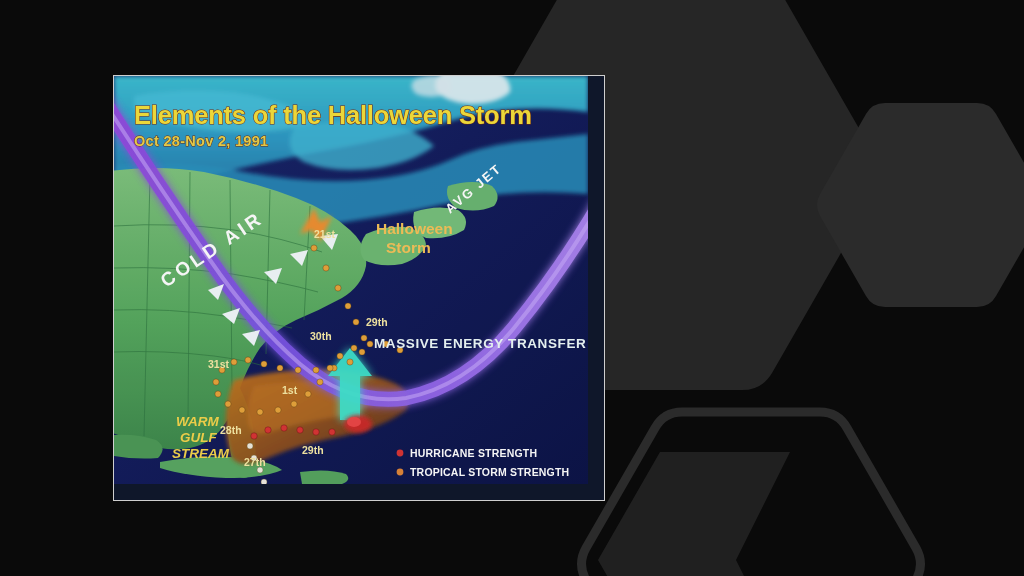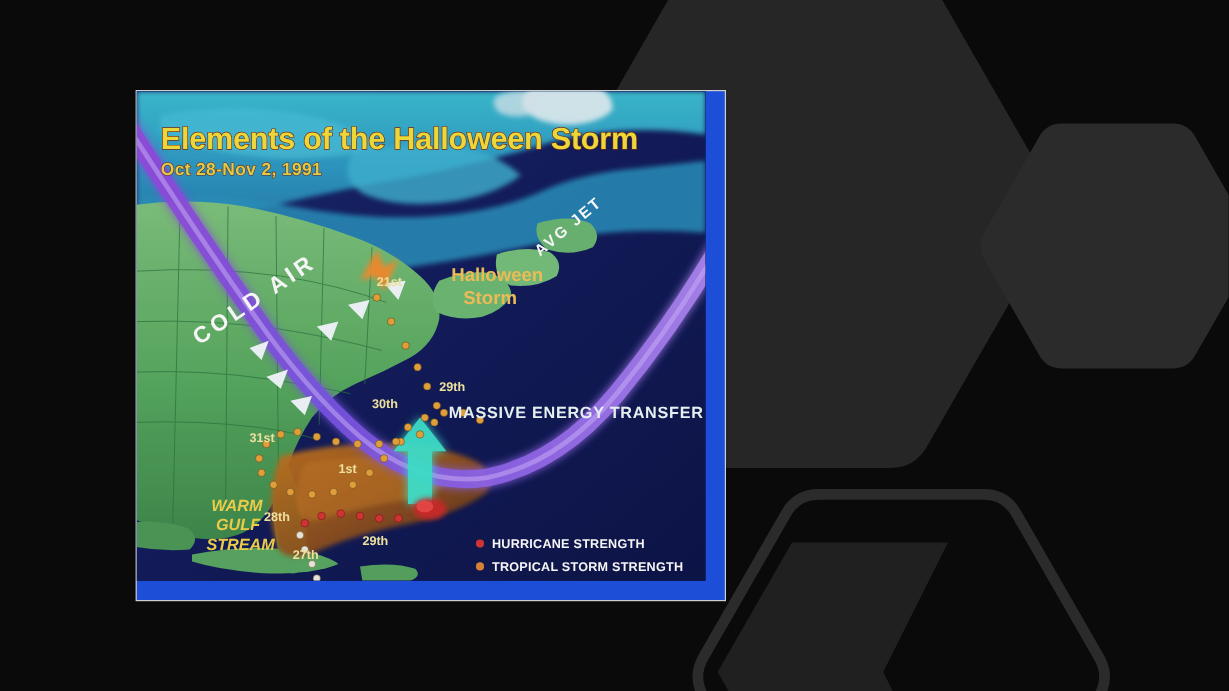--- a/index.html
+++ b/index.html
@@ -11,21 +11,21 @@
     position:relative;
   }
   #stage{position:absolute;inset:0;width:1024px;height:576px;overflow:hidden;background:#0a0a0a;}
 
   
   .hexwrap{position:absolute;inset:0;pointer-events:none;}
 
   
   #frame{
     position:absolute;left:114px;top:76px;width:490px;height:424px;
-    background:#1d4ed8;
+    background:#0f172a;
     box-sizing:border-box;padding:0;
     box-shadow:0 0 0 1px #cfcfcf;
   }
   #map{
     position:absolute;left:0;top:0;width:474px;height:408px;
     overflow:hidden;background:#0d1145;
   }
   #map svg{display:block;}
 
   

